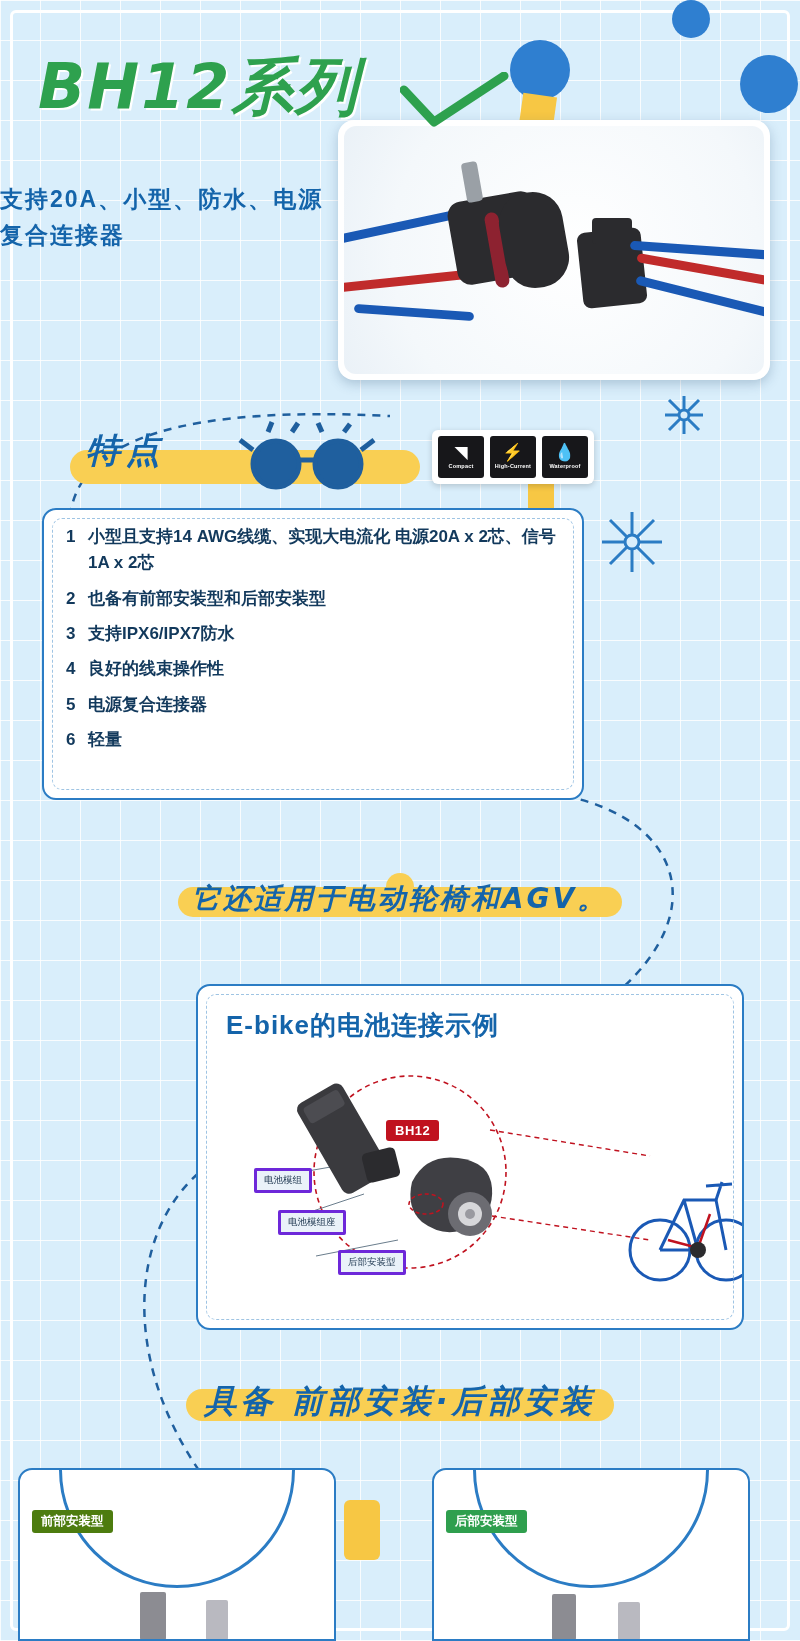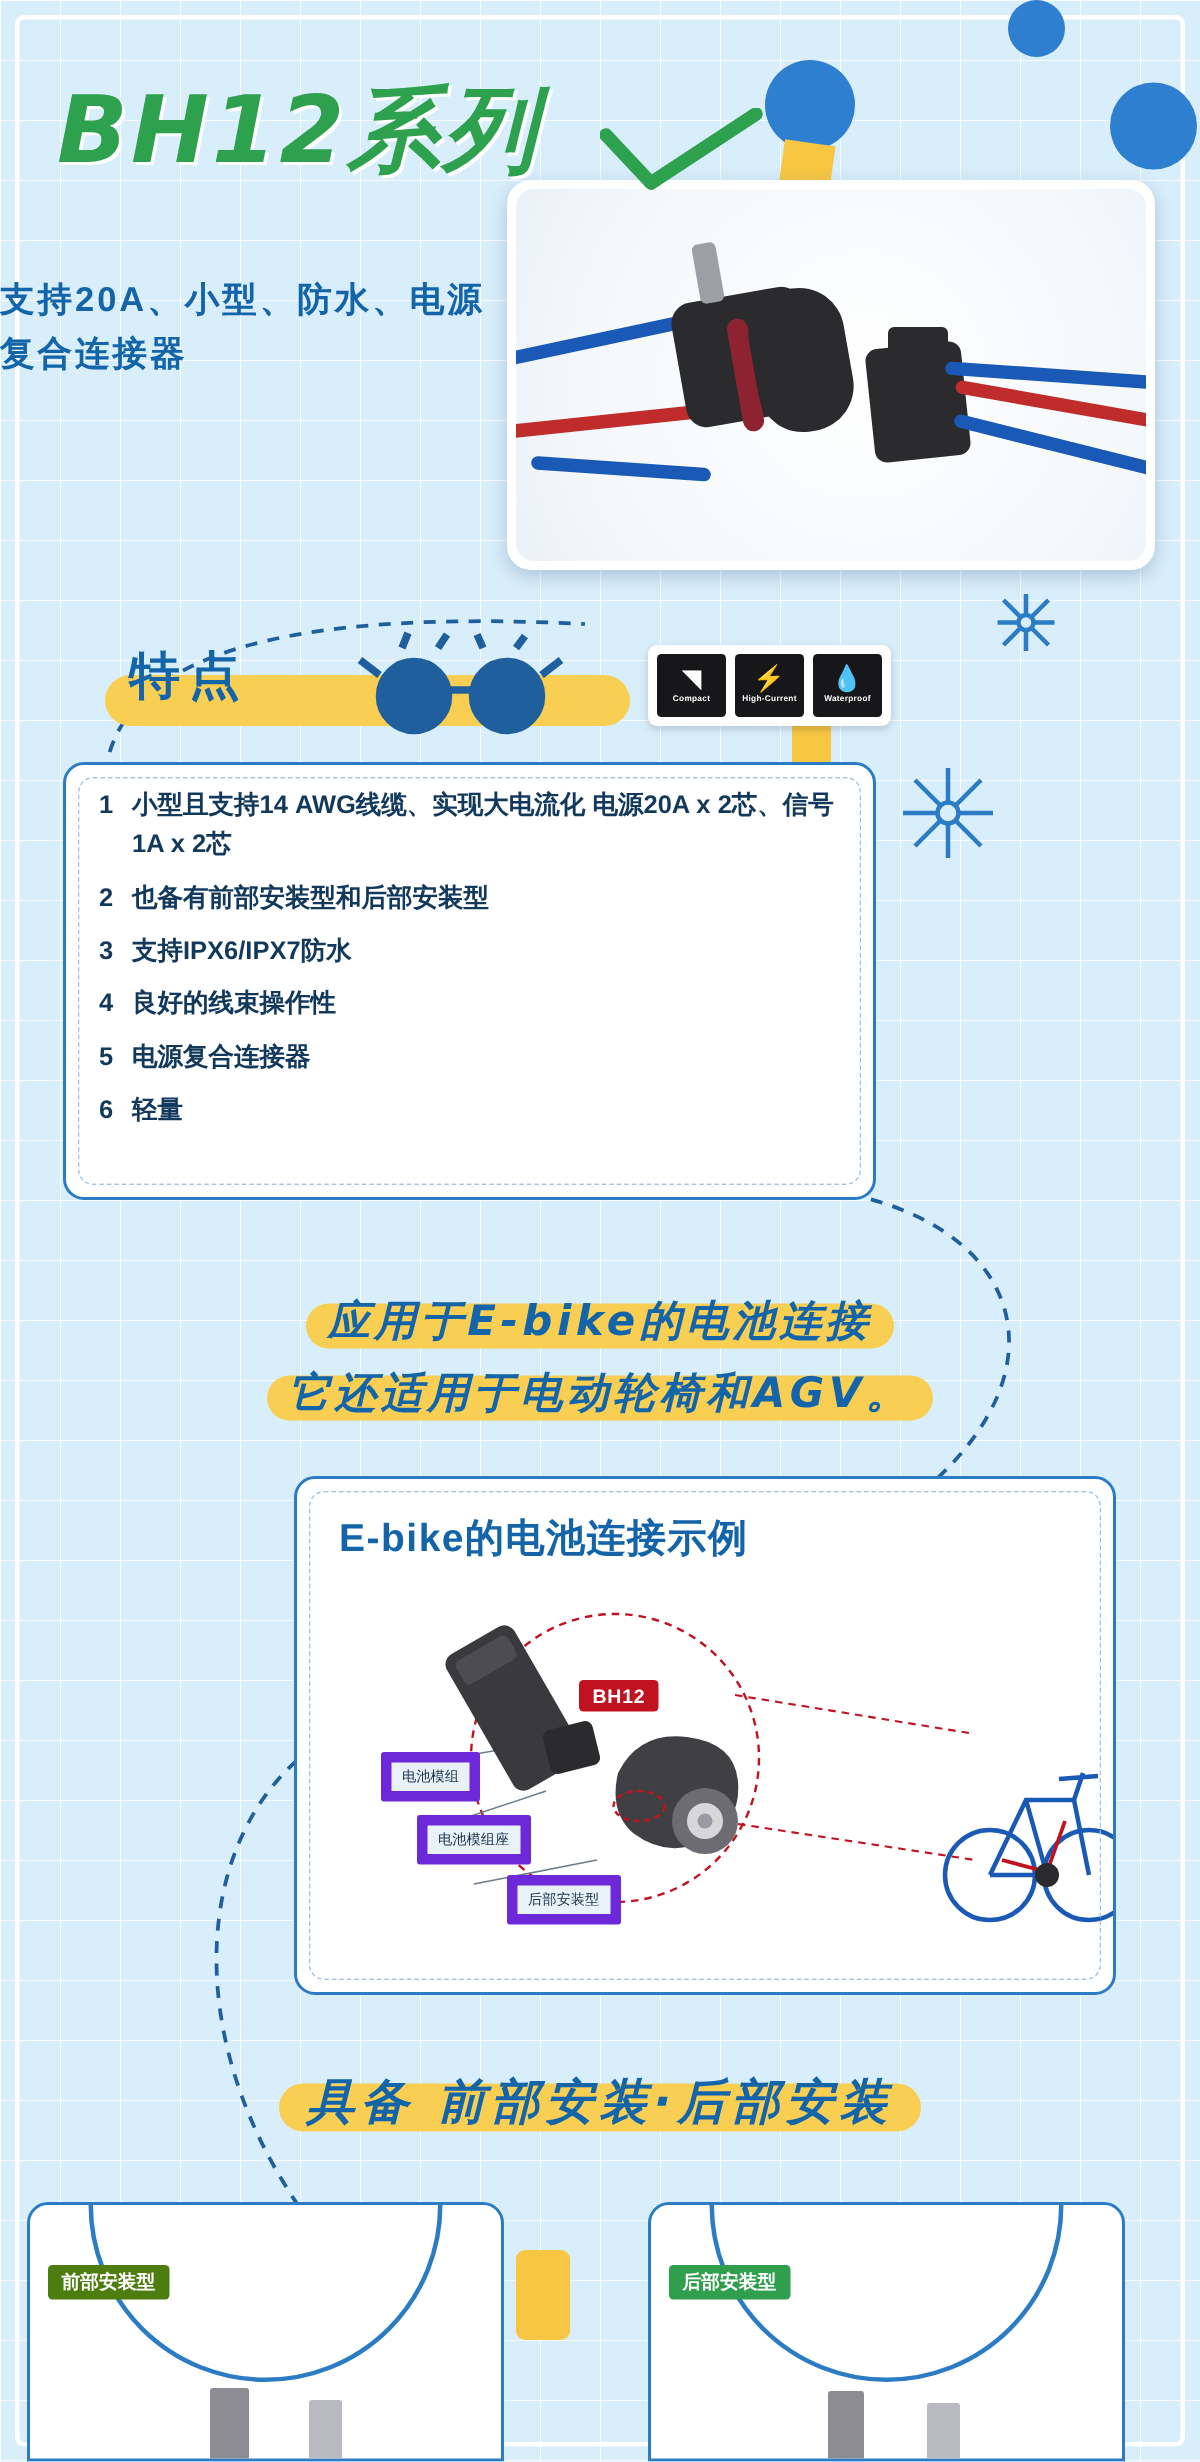--- a/index.html
+++ b/index.html
@@ -131,20 +131,21 @@
     background: #f9cf53;
     border-radius: 17px;
     z-index: -1;
   }
   .feature-head {
     font-size: 34px;
     font-weight: bold;
     color: #1464aa;
     letter-spacing: 6px;
     padding-left: 16px;
+    font-style: italic;
     font-family: "DejaVu Sans", sans-serif;
   }
   
   .glasses { position: absolute; left: 232px; top: 420px; z-index: 6; }
 
   
   .icon-strip {
     position: absolute;
     left: 432px; top: 430px;
     width: 162px; height: 54px;
@@ -265,21 +266,21 @@
     font-size: 13px;
     font-weight: bold;
     padding: 3px 9px;
     border-radius: 3px;
     z-index: 7;
     letter-spacing: 0.5px;
   }
   .callout {
     position: absolute;
     background: #eaf2f9;
-    border: 7px solid #6d28d9;
+    border: 3px solid #6d28d9;
     color: #19324b;
     font-size: 9.5px;
     padding: 3px 7px;
     border-radius: 2px;
     z-index: 7;
     white-space: nowrap;
   }
 
   
   .mount-banner {
@@ -475,21 +476,20 @@
   </div>
   <div class="feat-row">
     <span class="feat-num">6</span>
     <span>轻量</span>
   </div>
 </div>
 
 <div class="app-banner">
   <div class="app-line">
     <span class="hl"></span>
-    <span>应用于E-bike的电池连接</span>
   </div><br>
   <div class="app-line">
     <span class="hl"></span>
     <span>它还适用于电动轮椅和AGV。</span>
   </div>
 </div>
 
 <div class="example-card">
   <div class="example-title">E-bike的电池连接示例</div>
   <svg width="544" height="260" viewBox="0 0 544 260" style="position:absolute; left:0; top:78px;">

